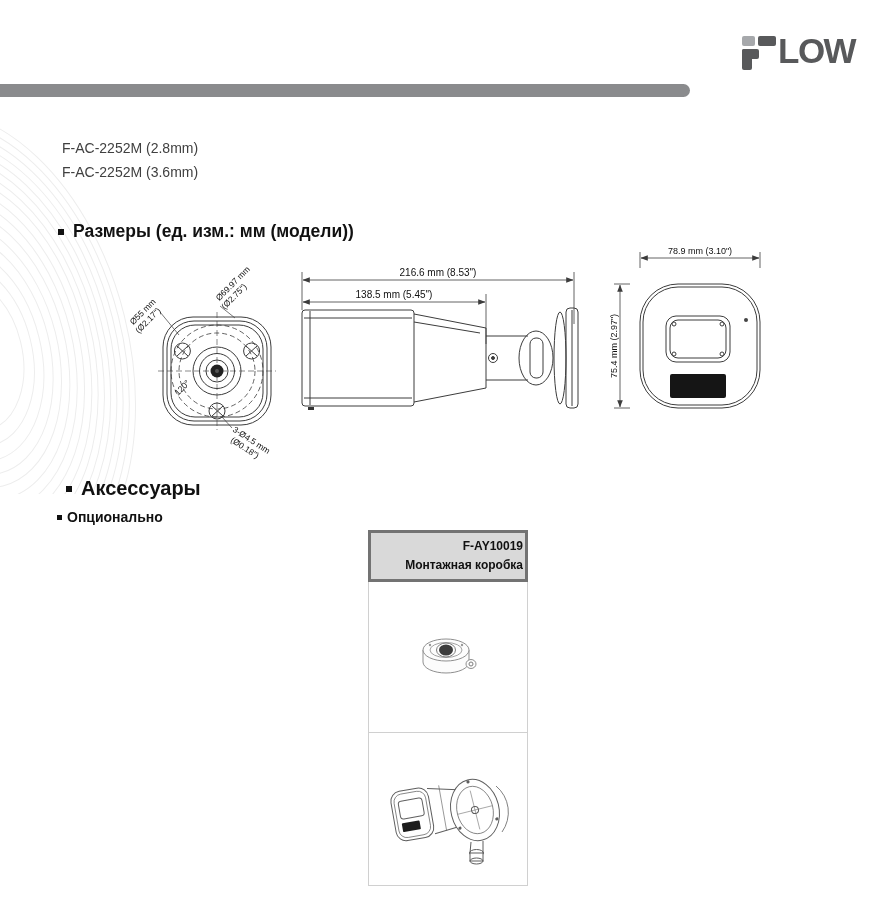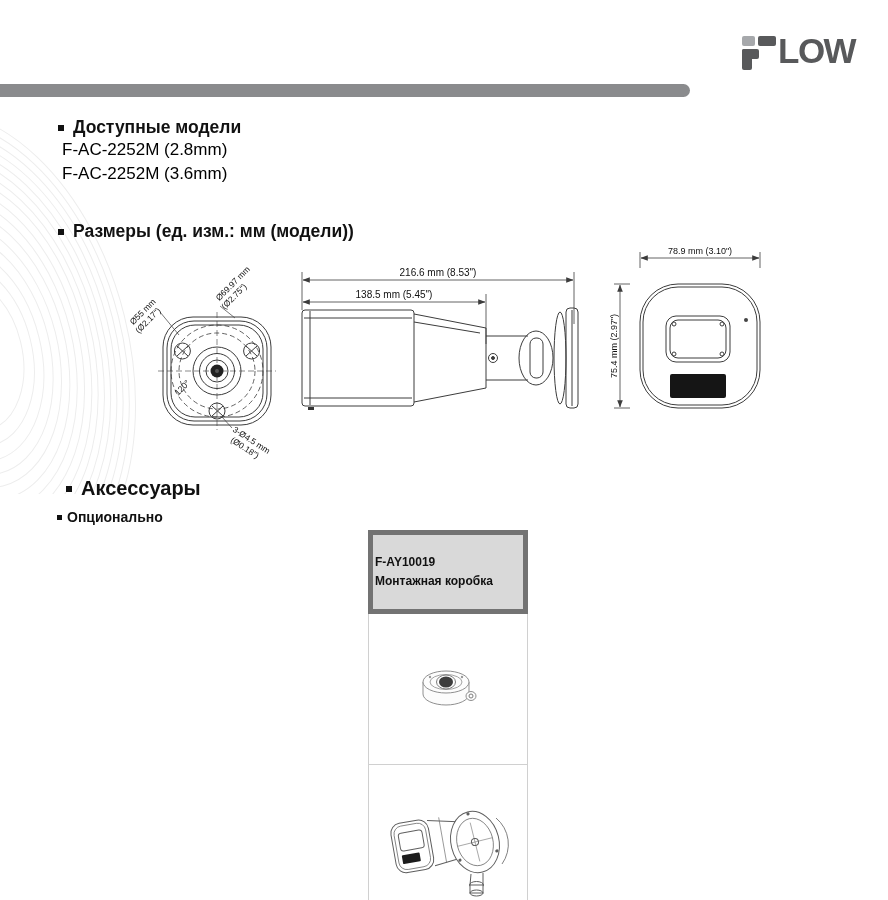--- a/index.html
+++ b/index.html
@@ -24,28 +24,28 @@
   .bar-bottom { position:absolute; bottom:0; left:0; width:888px; height:7px; background:#8a8b8d; }
   
   .swirl { position:absolute; top:78px; left:0; }
   
   .h-row { position:absolute; display:flex; align-items:center; }
   .bullet { width:6px; height:6px; background:#111; margin-right:9px; flex:0 0 auto; }
   .bullet.small { width:5px; height:5px; margin-right:5px; }
   .h1 { font-size:17.5px; font-weight:bold; }
   .h2 { font-size:20px; font-weight:bold; }
   .h3 { font-size:14px; font-weight:bold; }
-  .model-line { position:absolute; font-size:17px; color:#000000; }
+  .model-line { position:absolute; font-size:14px; color:#404040; }
   
   svg text { font-family:"Liberation Sans", sans-serif; fill:#111; }
   .drawing { position:absolute; }
   
   .acc-table { position:absolute; left:368px; top:514px; width:160px; }
-  .acc-header { background:#d9d9d9; border:5px solid #737373; text-align:left;
-                font-size:12px; font-weight:bold; padding:18px 2px; line-height:1.6; }
+  .acc-header { background:#d9d9d9; border:3px solid #737373; text-align:right;
+                font-size:12px; font-weight:bold; padding:4px 2px; line-height:1.6; }
   .acc-cell { border:1px solid #d0d0d0; border-top:none; background:#fff;
               display:flex; align-items:center; justify-content:center; }
   .acc-cell.c1 { height:151px; }
   .acc-cell.c2 { height:153px; }
 </style>
 </head>
 <body>
 
 <div class="page">
 
@@ -75,24 +75,20 @@
       <div class="f-dot"></div>
         <div class="f-top"></div>
         <div class="f-stem"></div>
         <div class="f-mid"></div>
     </div>
     <div class="logo-text">LOW</div>
   </div>
 
   <div class="bar-top"></div>
 
-  <div class="h-row" style="left:58px; top:101px;">
-    <span class="bullet"></span>
-    <span class="h1">Доступные модели</span>
-  </div>
   <div class="model-line" style="left:62px; top:124px;">F-AC-2252M (2.8mm)</div>
   <div class="model-line" style="left:62px; top:148px;">F-AC-2252M (3.6mm)</div>
 
   <div class="h-row" style="left:58px; top:205px;">
     <span class="bullet"></span>
     <span class="h1">Размеры (ед. изм.: мм (модели))</span>
   </div>
 
   <svg class="drawing" style="left:122px; top:230px;" width="178" height="215" viewBox="0 0 178 215">
     <g fill="none" stroke="#3c3c3c" stroke-width="1">

